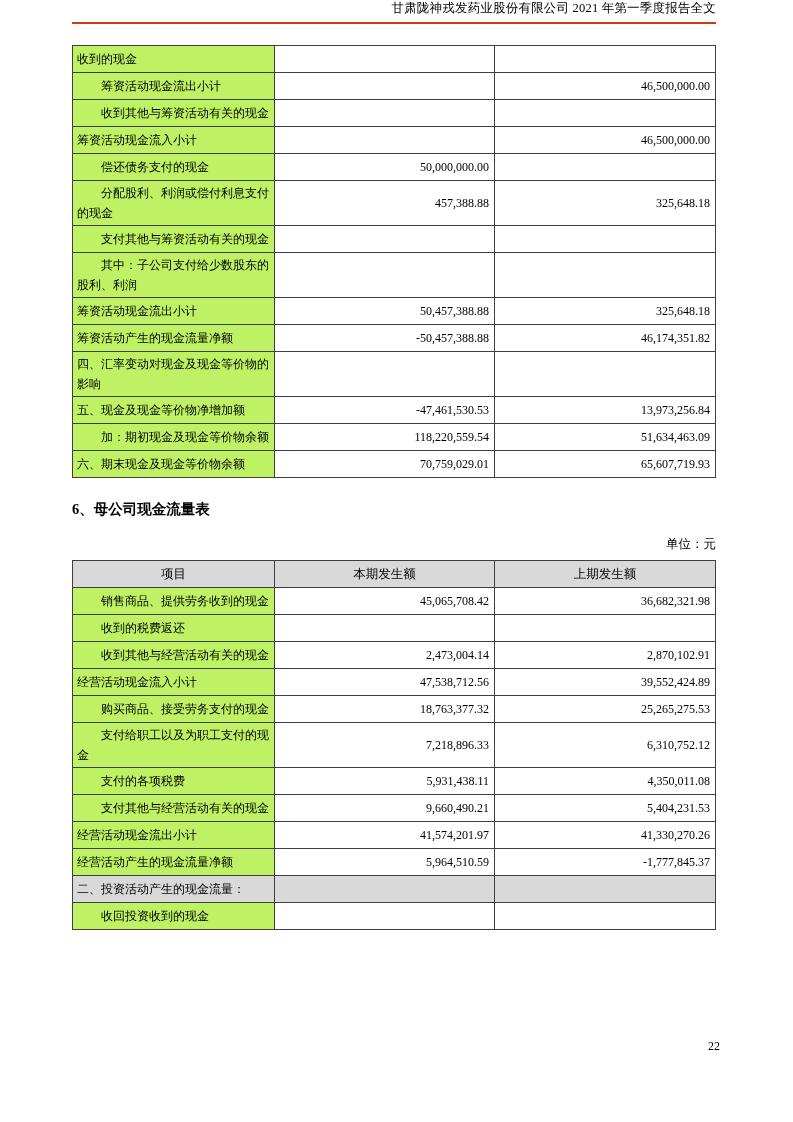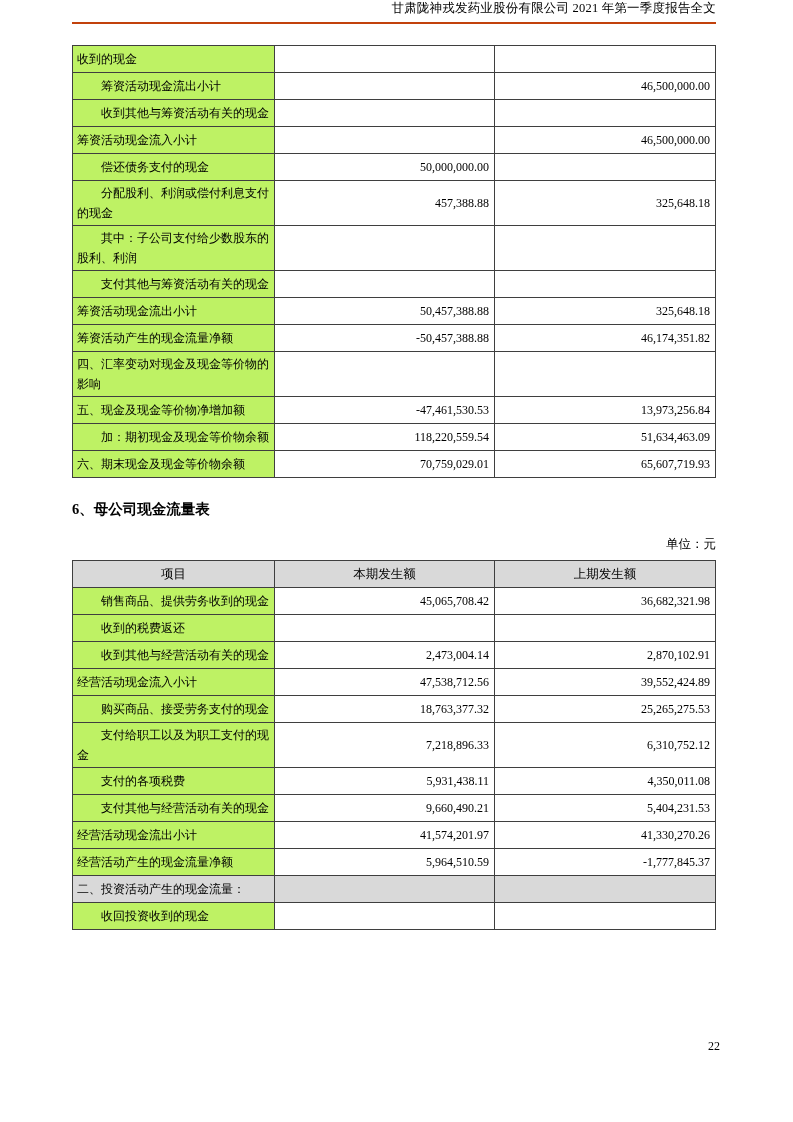--- a/index.html
+++ b/index.html
@@ -78,26 +78,26 @@
         <td class="label ind">偿还债务支付的现金</td>
         <td class="num">50,000,000.00</td>
         <td class="num"></td>
       </tr>
       <tr>
         <td class="label ind">分配股利、利润或偿付利息支付的现金</td>
         <td class="num">457,388.88</td>
         <td class="num">325,648.18</td>
       </tr>
       <tr>
+        <td class="label ind">支付其他与筹资活动有关的现金</td>
+        <td class="num"></td>
+        <td class="num"></td>
+      </tr>
+      <tr>
         <td class="label ind">其中：子公司支付给少数股东的股利、利润</td>
-        <td class="num"></td>
-        <td class="num"></td>
-      </tr>
-      <tr>
-        <td class="label ind">支付其他与筹资活动有关的现金</td>
         <td class="num"></td>
         <td class="num"></td>
       </tr>
       <tr>
         <td class="label">筹资活动现金流出小计</td>
         <td class="num">50,457,388.88</td>
         <td class="num">325,648.18</td>
       </tr>
       <tr>
         <td class="label">筹资活动产生的现金流量净额</td>

